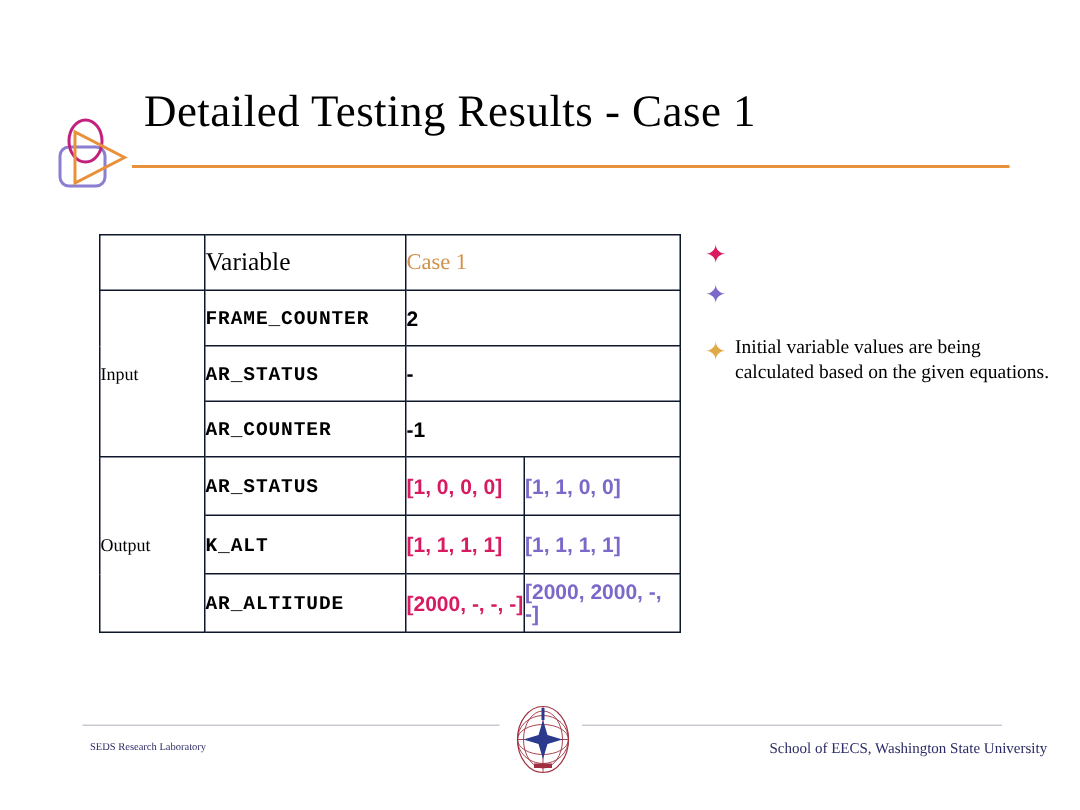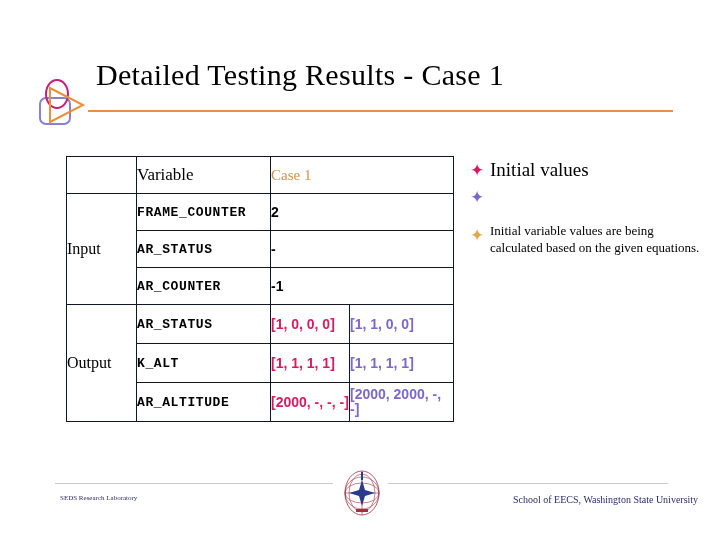--- a/index.html
+++ b/index.html
@@ -61,21 +61,21 @@
     vertical-align: middle;
     height: 36px;
   }
   .col-section  { width: 70px; }
   .col-variable { width: 134px; }
   .col-v1       { width: 79px; }
   .col-v2       { width: 104px; }
 
   .cell-section {
     font-family: "Liberation Serif", serif;
-    font-size: 16px;
+    font-size: 12px;
     color: #000000;
   }
   .cell-head-variable {
     font-family: "Liberation Serif", serif;
     font-size: 17px;
     color: #000000;
   }
   .cell-head-case {
     font-family: "Liberation Serif", serif;
     font-size: 15px;
@@ -245,21 +245,20 @@
       <td class="cell-varname">AR_ALTITUDE</td>
       <td class="cell-value-initial">[2000, -, -, -]</td>
       <td class="cell-value-final">[2000, 2000, -, -]</td>
     </tr>
   </tbody>
 </table>
 
 <div class="bullets">
   <div class="bullet-item">
     <span class="bullet-mark" style="color:#D81B60">✦</span>
-    <span class="bullet-text">Initial values</span>
   </div>
   <div class="bullet-item">
     <span class="bullet-mark" style="color:#7B68C8">✦</span>
   </div>
   <div class="bullet-item spaced">
     <span class="bullet-mark" style="color:#E0A94A">✦</span>
     <span class="bullet-text small">Initial variable values are being calculated based on the given equations.</span>
   </div>
 </div>
 

